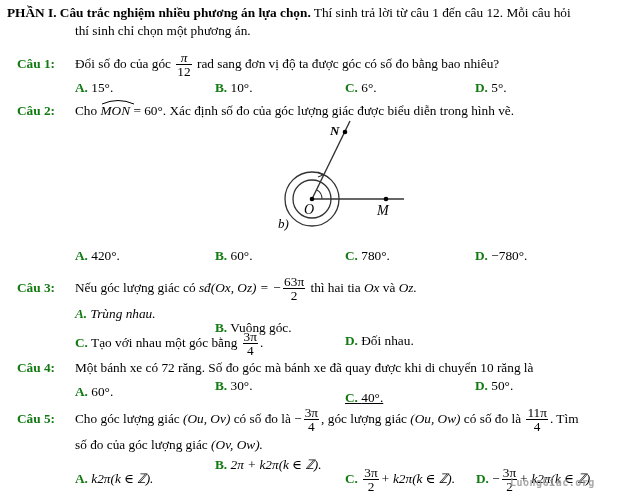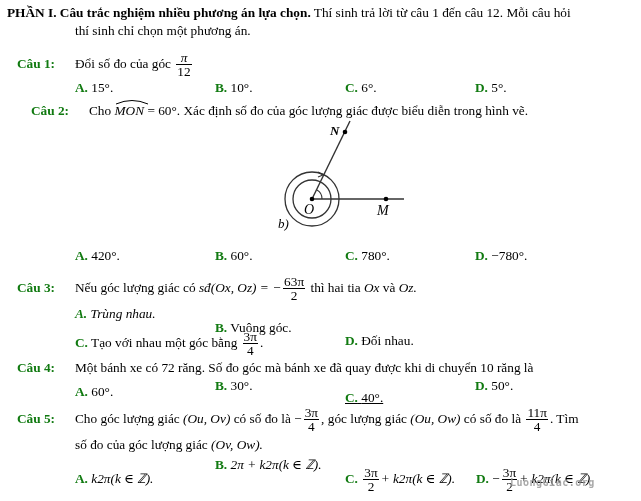--- a/index.html
+++ b/index.html
@@ -21,27 +21,28 @@
 
 <div class="abs" style="left:7px; top:5px;">
   <span class="b">PHẦN I. Câu trắc nghiệm nhiều phương án lựa chọn.</span>
   <span>Thí sinh trả lời từ câu 1 đến câu 12. Mỗi câu hỏi</span>
 </div>
 <div class="abs" style="left:75px; top:23px;">thí sinh chỉ chọn một phương án.</div>
 
 <div class="abs" style="left:17px; top:51px;">
   <span class="g lbl" style="width:58px;">Câu 1:</span><span>Đổi số đo của góc</span>
   <span class="frac"><span class="num i">π</span><span>12</span></span>
+  <span>rad  sang đơn vị độ ta được góc có số đo bằng bao nhiêu?</span>
 </div>
 <div class="abs" style="left:75px; top:80px;"><span class="g">A.</span> <span>15°.</span></div>
 <div class="abs" style="left:215px; top:80px;"><span class="g">B.</span> <span>10°.</span></div>
 <div class="abs" style="left:345px; top:80px;"><span class="g">C.</span> <span>6°.</span></div>
 <div class="abs" style="left:475px; top:80px;"><span class="g">D.</span> <span>5°.</span></div>
 
-<div class="abs" style="left:17px; top:103px;margin-left:14px;">
+<div class="abs" style="left:17px; top:103px;">
   <span class="g lbl" style="width:58px;">Câu 2:</span><span>Cho</span>
   <span class="i" style="position:relative; display:inline-block;"><span>MON</span><svg style="position:absolute; left:0; top:-4px;" width="34" height="6" viewBox="0 0 34 6">
         <path d="M1 5 Q17 -2 33 5" fill="none" stroke="#000" stroke-width="1"></path>
       </svg></span>
   <span>= 60°. Xác định số đo của góc lượng giác được biểu diễn trong hình vẽ.</span>
 </div>
 
 <svg style="position:absolute; left:0; top:0;" width="641" height="501">
   <line x1="312" y1="199" x2="350" y2="121" stroke="#333" stroke-width="1.4"></line>
   <line x1="312" y1="199" x2="404" y2="199" stroke="#333" stroke-width="1.4"></line>

